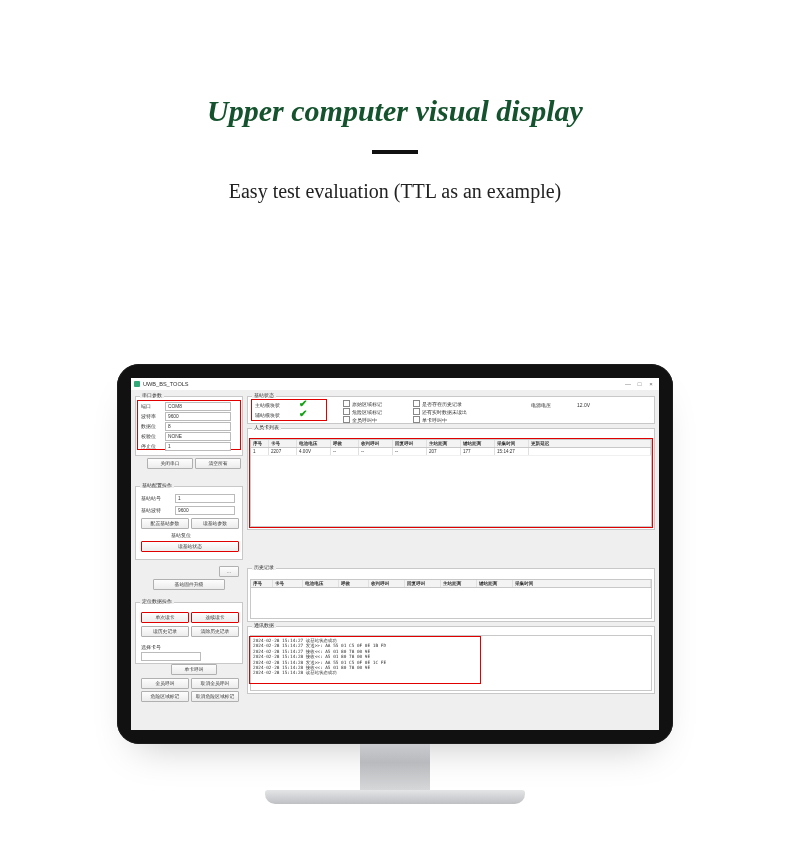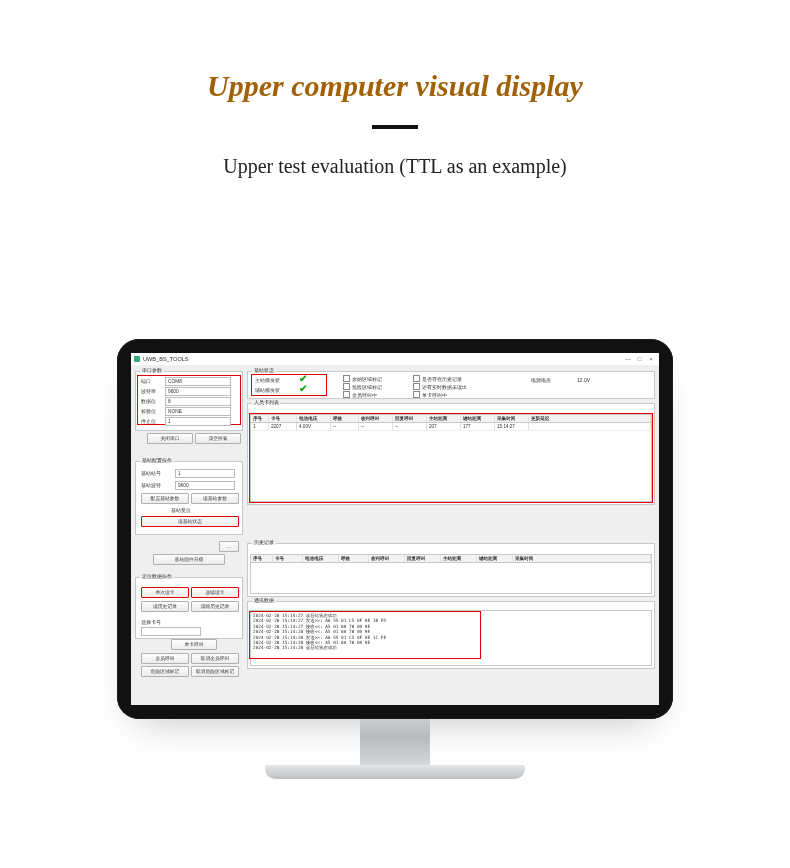--- a/index.html
+++ b/index.html
@@ -11,26 +11,26 @@
     font-family: "Segoe UI", Arial, sans-serif;
     overflow: hidden;
   }
   .page {
     position: relative;
     width: 790px;
     height: 868px;
   }
   .heading {
     text-align: center;
-    color: #a16207;
+    color: #14532d;
     font-family: "Times New Roman", serif;
     font-style: italic;
     font-weight: 700;
     font-size: 30px;
-    margin-top: 69px;
+    margin-top: 94px;
   }
   .rule {
     width: 46px;
     height: 4px;
     background: #111;
     margin: 22px auto 0 auto;
   }
   .subheading {
     text-align: center;
     font-family: "Times New Roman", serif;
@@ -183,21 +183,21 @@
     white-space:pre;
   }
 
 </style>
 </head>
 <body>
 
 <div class="page">
   <div class="heading">Upper computer visual display</div>
   <div class="rule"></div>
-  <div class="subheading">Upper test evaluation (TTL as an example)</div>
+  <div class="subheading">Easy test evaluation (TTL as an example)</div>
 
   <div class="monitor-wrap">
     <div class="monitor">
       <div class="screen">
 
         <div class="titlebar">
           <div class="title-left">
             <span class="title-ico"></span>
             <span>UWB_BS_TOOLS</span>
           </div>

